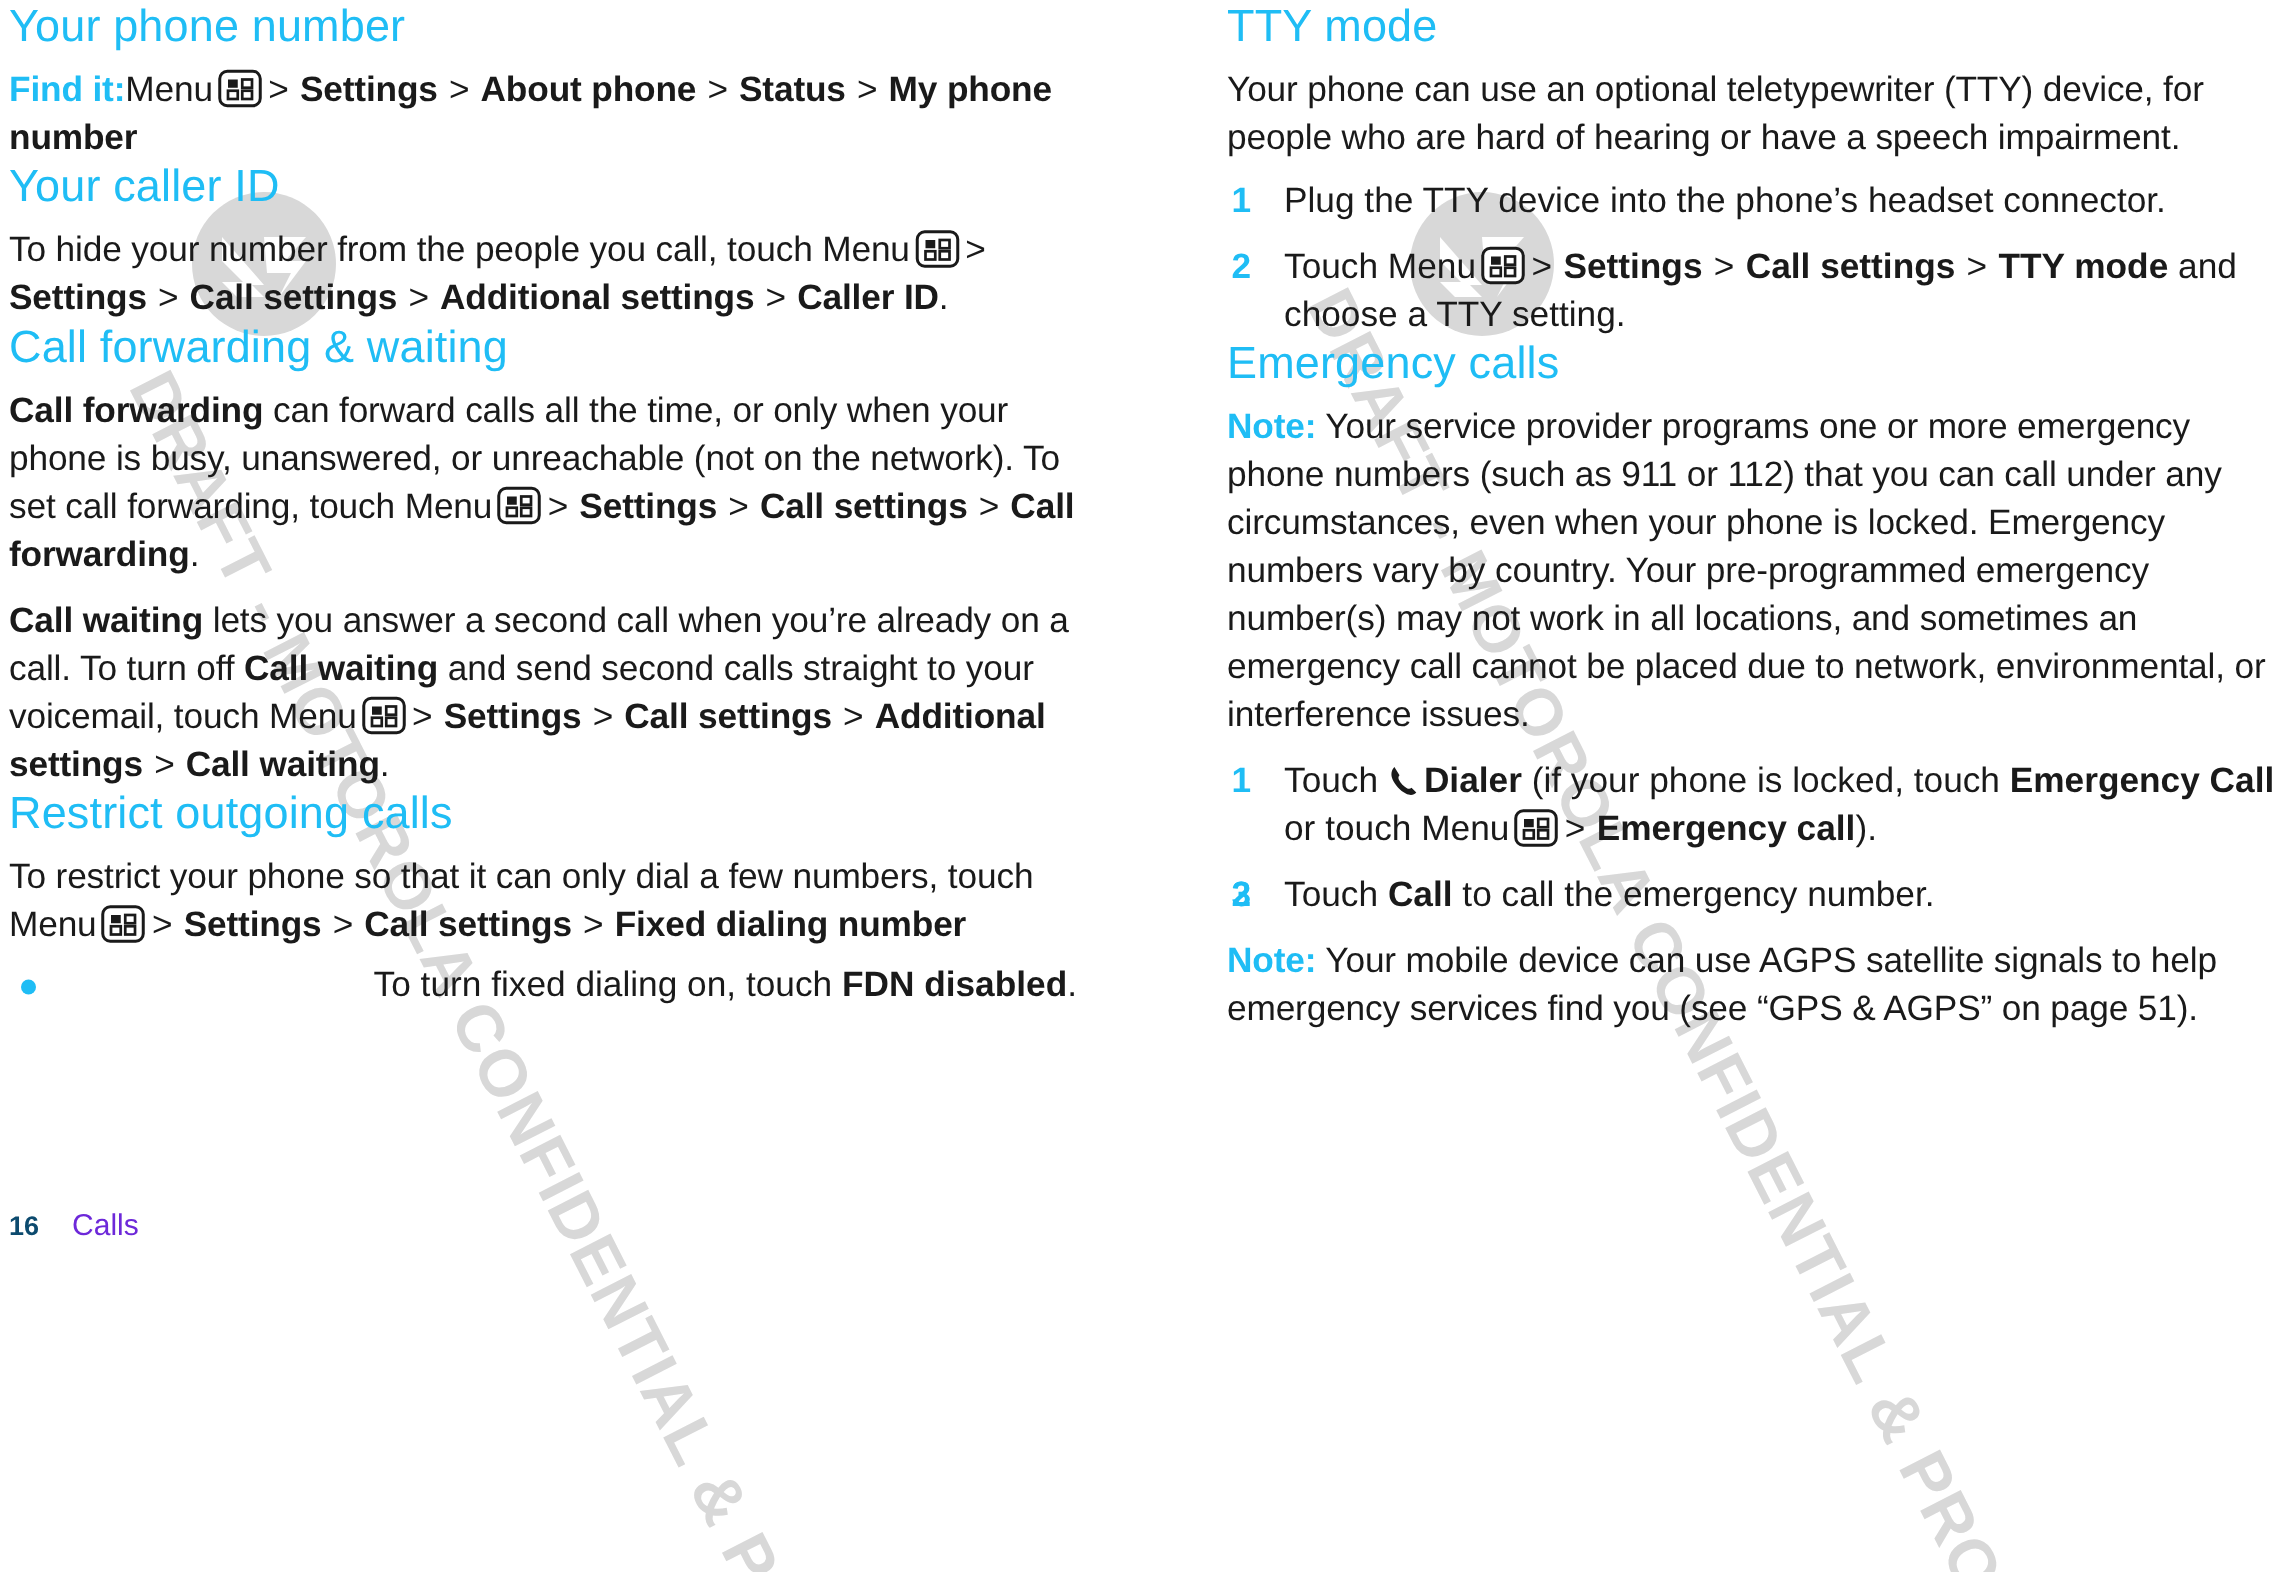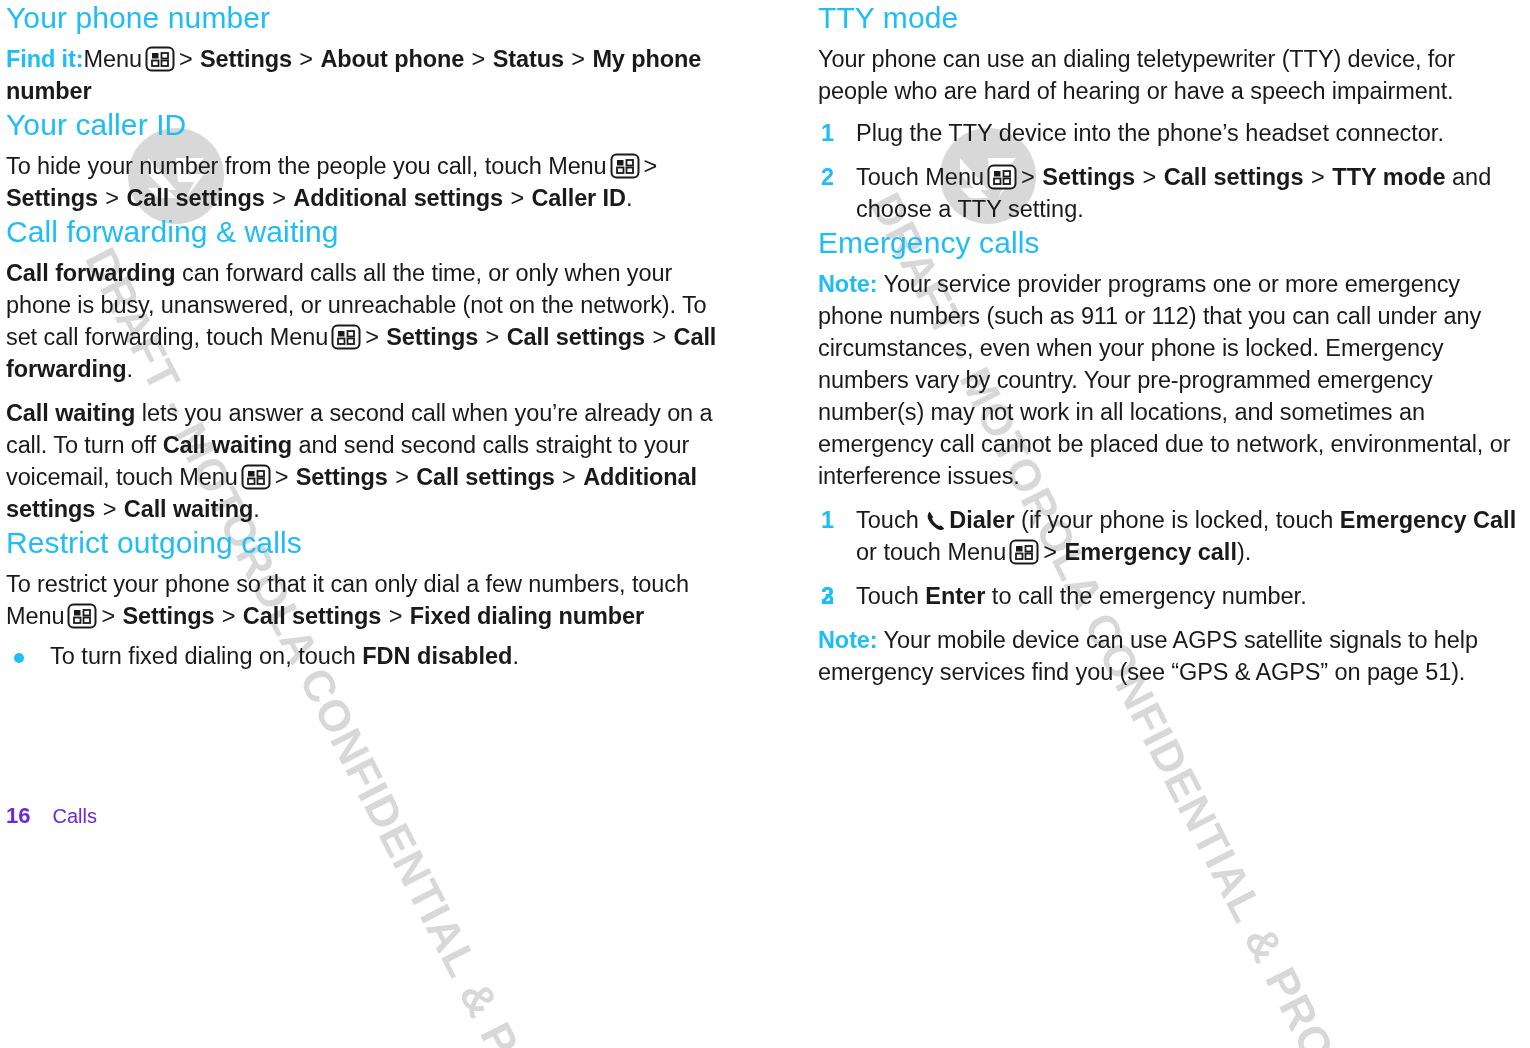--- a/index.html
+++ b/index.html
@@ -121,21 +121,21 @@
     margin: 8px 0 0 0;
     padding: 0;
   }
   ul.bullets li {
     position: relative;
     padding-left: 44px;
     font-size: 23.5px;
     line-height: 32px;
     margin-top: 6px;
   }
-  ul.bullets li:first-child { margin-top: 0; }
+  ul.bullets li:first-child { margin-top: 0; text-align: right; }
   ul.bullets li::before {
     content: "";
     position: absolute;
     left: 8px;
     top: 13px;
     width: 10px;
     height: 10px;
     border-radius: 50%;
     background: #1fbdf5;
   }
@@ -169,23 +169,23 @@
   .footer {
     position: absolute;
     left: 6px;
     bottom: 8px;
     z-index: 3;
     display: flex;
     align-items: baseline;
     gap: 22px;
   }
   .footer .pagenum {
-    font-size: 22px;
+    font-size: 18px;
     font-weight: bold;
-    color: #6d28d9;
+    color: #0c4a6e;
   }
   .footer .chaptername {
     font-size: 20px;
     color: #6d28d9;
   }
 </style>
 </head>
 <body>
 
 <div class="watermark-layer">
@@ -263,21 +263,21 @@
 
     <ul class="bullets">
       <li><span>To turn fixed dialing on, touch </span><b>FDN disabled</b><span>.</span></li>
     </ul>
   </div>
 
   <div class="col col-right">
 
     <h2 class="section sp-top-0">TTY mode</h2>
 
-    <p class="body after-head">Your phone can use an dialing teletypewriter (TTY) device, for people who are hard of hearing or have a speech impairment.</p>
+    <p class="body after-head">Your phone can use an optional teletypewriter (TTY) device, for people who are hard of hearing or have a speech impairment.</p>
 
     <ol class="steps">
       <li>
         <span class="num">1</span><span>Plug the TTY device into the phone’s headset connector.</span>
       </li>
       <li>
         <span class="num">2</span><span>Touch Menu</span><span class="menu-icon"><svg width="30" height="26" viewBox="0 0 30 26">
               <rect x="1.5" y="1.5" width="27" height="23" rx="5" ry="5" fill="#fff" stroke="#1a1a1a" stroke-width="2"></rect>
               <rect x="7" y="7" width="6.5" height="5.5" fill="#1a1a1a"></rect>
               <rect x="16.5" y="7" width="6.5" height="5.5" fill="#fff" stroke="#1a1a1a" stroke-width="1.8"></rect>
@@ -301,21 +301,21 @@
               <rect x="16.5" y="7" width="6.5" height="5.5" fill="#fff" stroke="#1a1a1a" stroke-width="1.8"></rect>
               <rect x="7" y="14.5" width="6.5" height="5.5" fill="#fff" stroke="#1a1a1a" stroke-width="1.8"></rect>
               <rect x="16.5" y="14.5" width="6.5" height="5.5" fill="#fff" stroke="#1a1a1a" stroke-width="1.8"></rect>
             </svg></span><span class="gt">&gt;</span>
         <b>Emergency call</b><span>).</span>
       </li>
       <li>
         <span class="num">2</span>
       </li>
       <li>
-        <span class="num">3</span><span>Touch </span><b>Enter</b><span> to call the emergency number.</span>
+        <span class="num">3</span><span>Touch </span><b>Call</b><span> to call the emergency number.</span>
       </li>
     </ol>
 
     <p class="body gap"><span class="blue">Note:</span><span> Your mobile device can use AGPS satellite signals to help emergency services find you (see “GPS &amp; AGPS” on page 51).</span></p>
   </div>
 
   <div class="footer">
     <span class="pagenum">16</span>
     <span class="chaptername">Calls</span>
   </div>

